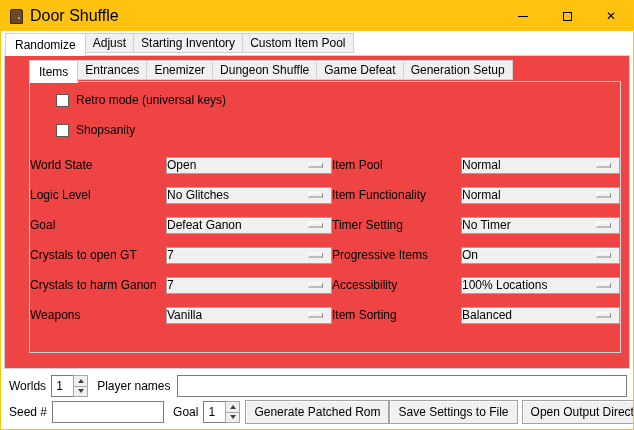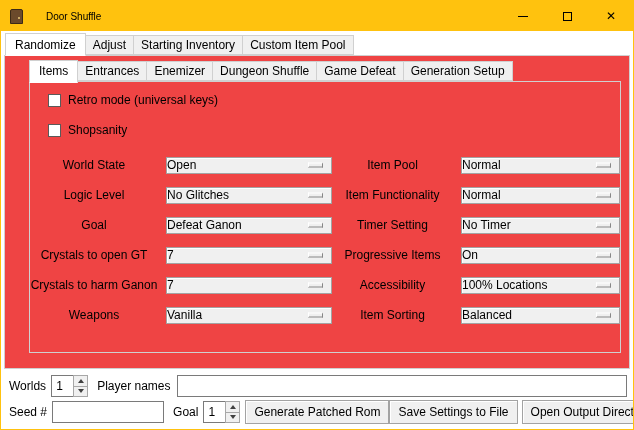--- a/index.html
+++ b/index.html
@@ -21,63 +21,63 @@
   }
   .app-icon {
     width:13px; height:15px; margin-left:9px;
     background:#6b4a2b; border:1px solid #3c2a16;
     border-radius:2px 2px 0 0; position:relative;
   }
   .app-icon::after {
     content:""; position:absolute; right:2px; top:7px;
     width:2px; height:2px; background:#e8c87a; border-radius:50%;
   }
-  .title-text { margin-left:23px; font-size:10px; }
+  .title-text { margin-left:7px; font-size:16px; }
   .win-controls { margin-left:auto; display:flex; height:30px; }
   .win-btn {
     width:44px; height:30px; display:flex; align-items:center; justify-content:center;
     cursor:default;
   }
   .glyph-min { width:10px; height:0; border-bottom:1px solid #000; }
   .glyph-max { width:9px; height:9px; border:1px solid #000; background:transparent; }
   .glyph-close { font-size:12px; line-height:1; }
   
   .main { position:absolute; top:30px; left:0; right:0; bottom:0; background:#fff; }
   
-  .tabs { position:absolute; display:flex; align-items:center; z-index:2; }
+  .tabs { position:absolute; display:flex; align-items:flex-start; z-index:2; }
   .tab {
     background:#f0f0f0; border:1px solid var(--pane-border,#d0d0d0);
     height:20px; padding:0 7px; display:flex; align-items:center;
     margin-right:-1px; white-space:nowrap;
   }
   .tab.active {
     background:#fff; height:23px; border-bottom:1px solid #fff;
     position:relative; z-index:3; padding:0 9px;
   }
   .outer-tabs { top:2px; left:4px; height:23px; }
   .pane {
     position:absolute; background:#ef4444;
     border:1px solid var(--pane-border,#d0d0d0);
   }
   .outer-pane { top:24px; left:3px; width:626px; height:314px; }
   .inner-tabs { top:4px; left:24px; height:22px; }
   .inner-pane { top:25px; left:24px; width:592px; height:272px; }
   
-  .check-row { display:flex; align-items:center; height:24px; margin:6px 0 0 18px; }
+  .check-row { display:flex; align-items:center; height:24px; margin:6px 0 0 26px; }
   .checkbox {
     width:13px; height:13px; background:#fff;
     border:1px solid #5a5a5a; margin-right:7px; flex:0 0 auto;
   }
   
   .opt-grid { margin-top:8px; }
   .opt-row {
     display:grid; grid-template-columns:136px 166px 129px 159px;
     align-items:center; height:30px;
   }
-  .opt-label { text-align:center; padding-right:8px; white-space:nowrap; }
+  .opt-label { text-align:left; padding-right:8px; white-space:nowrap; }
   .optmenu {
     position:relative; height:17px;
     background:var(--control-bg,#f0f0f0);
     border:1px solid var(--control-border,#a7a7a7);
     box-shadow:inset 1px 1px 0 #ffffff;
     display:flex; align-items:center; justify-content:flex-start;
     cursor:default;
   }
   .optmenu-ind {
     position:absolute; right:8px; top:50%; transform:translateY(-50%);

